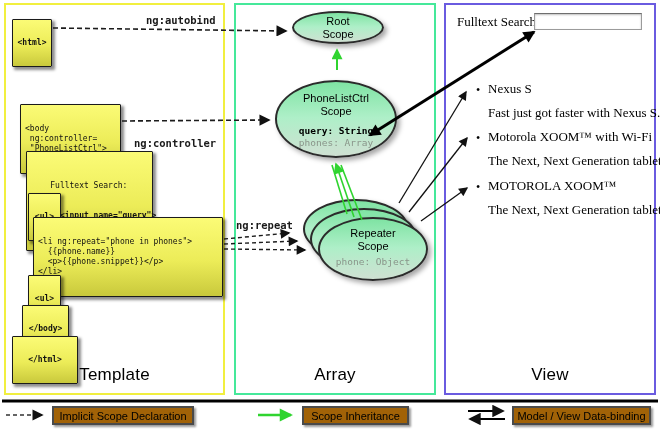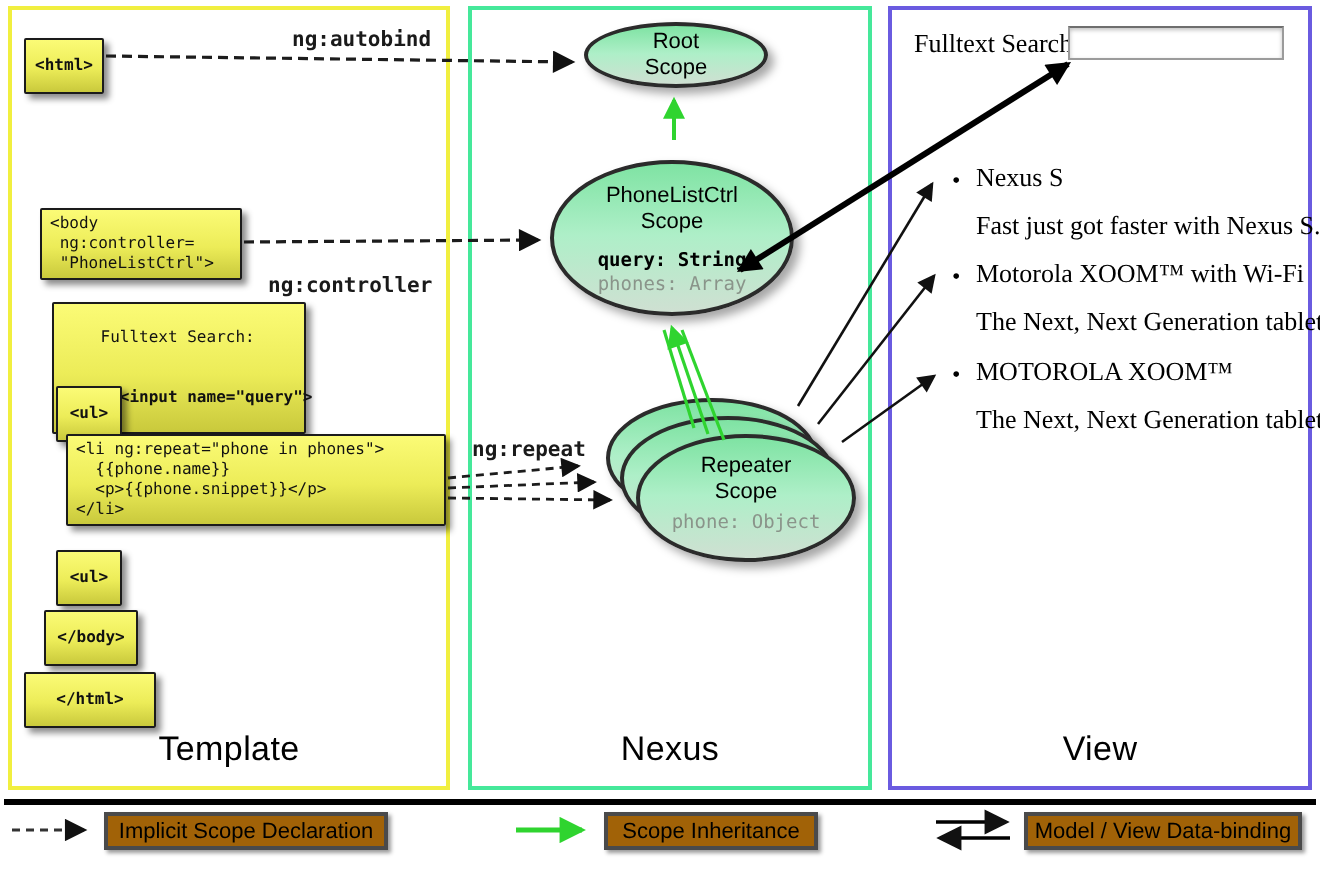--- a/index.html
+++ b/index.html
@@ -16,23 +16,23 @@
     position:absolute;bottom:8px;width:100%;text-align:center;
     font-size:17px;color:#000;letter-spacing:.2px;
   }
   
   .codebox{
     position:absolute;box-sizing:border-box;
     background:linear-gradient(180deg,#fbfb76 0%,#ecec58 55%,#c9c93c 100%);
     border:1.5px solid #1b1b1b;border-radius:1px;
     box-shadow:2.5px 2.5px 3px rgba(0,0,0,.45);
     font-family:"DejaVu Sans Mono",monospace;font-size:8px;line-height:10px;
-    color:#111;white-space:pre;padding:2px 4px;
+    color:#111;white-space:pre;padding:19px 4px;
   }
-  .codebox.tag{font-weight:bold;text-align:center;padding:8px 3px;}
+  .codebox.tag{font-weight:bold;text-align:center;padding:18px 3px;}
   .dir-label{
     position:absolute;font-family:"DejaVu Sans Mono",monospace;
     font-weight:bold;font-size:10.5px;color:#1a1a1a;white-space:pre;
   }
   
   .scope{
     position:absolute;box-sizing:border-box;border-radius:50%;
     border:2px solid #2b2b2b;
     background:linear-gradient(180deg,#7fe3a3 0%,#aeefc8 48%,#cfe0d2 100%);
     box-shadow:3px 3px 5px rgba(0,0,0,.35);
@@ -63,21 +63,21 @@
 </style>
 </head>
 <body>
 
 <div id="stage">
 
   <div class="col" id="col-template">
     <div class="col-label">Template</div>
   </div>
   <div class="col" id="col-model">
-    <div class="col-label">Nexus</div>
+    <div class="col-label">Array</div>
   </div>
   <div class="col" id="col-view">
     <div class="col-label">View</div>
   </div>
 
   <div class="scope" style="left:292px;top:11px;width:92px;height:33px;justify-content:center;text-align:center;">
     <div class="scope-title">Root
 Scope</div>
   </div>
 

